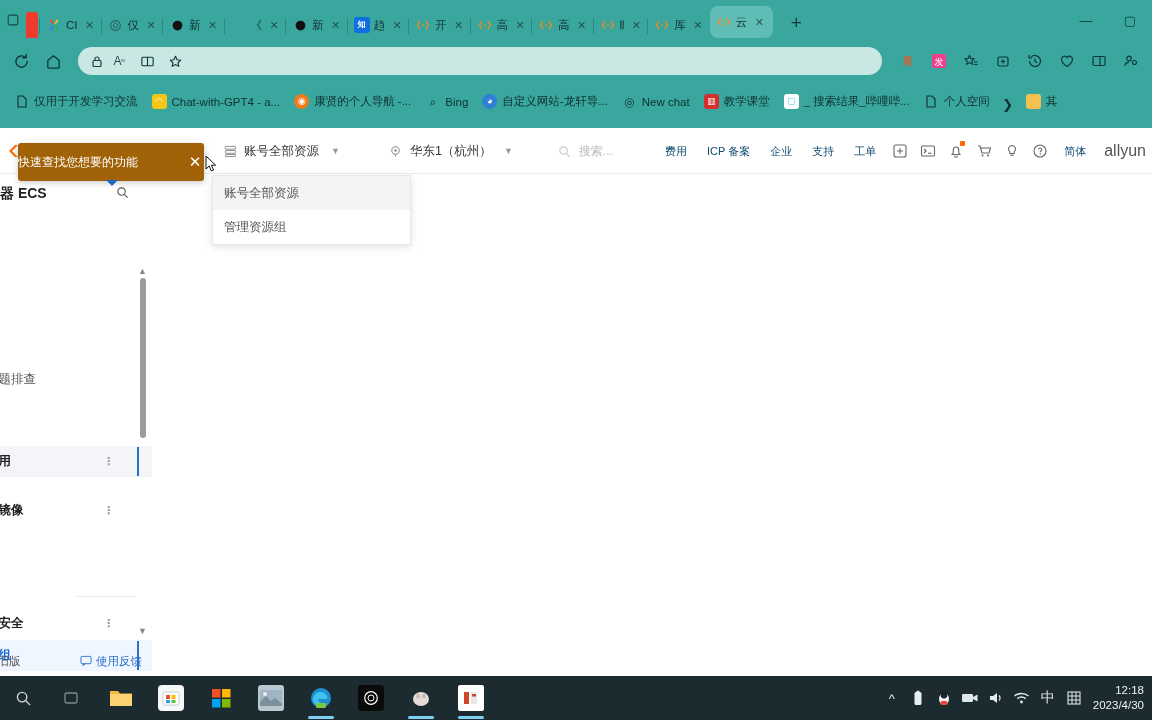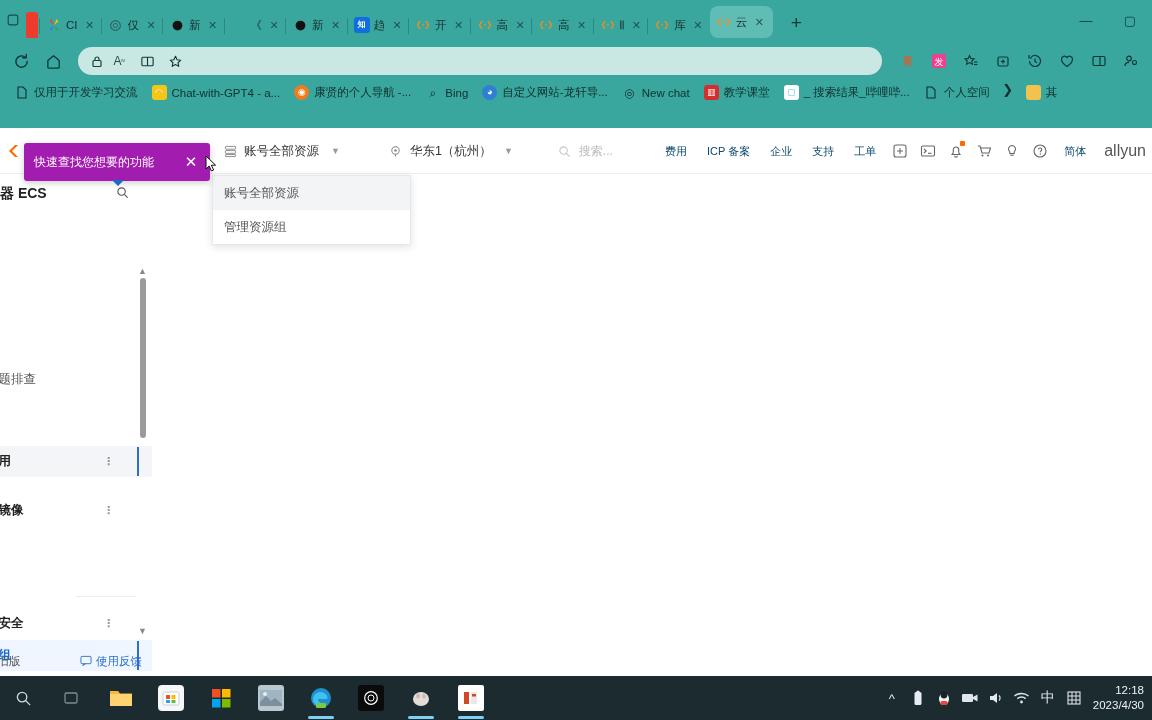--- a/index.html
+++ b/index.html
@@ -82,21 +82,21 @@
     margin-left:12px;flex:1 1 auto;
   }
   .url b{color:#10302e;font-weight:700;}
   .url .dim{color:#5b807d;}
   .omni-right{display:flex;align-items:center;gap:2px;}
   .omni-right .tb-icon{width:26px;height:26px;}
 
   
   .bookmarks{
     position:absolute;top:82px;left:0;width:1152px;height:30px;
-    display:flex;align-items:flex-start;padding:0 8px;box-sizing:border-box;gap:2px;
+    display:flex;align-items:flex-end;padding:0 8px;box-sizing:border-box;gap:2px;
   }
   .bm{
     display:flex;align-items:center;gap:5px;padding:3px 6px;border-radius:4px;
     white-space:nowrap;flex:0 0 auto;
   }
   .bm-ico{
     width:15px;height:15px;flex:0 0 15px;border-radius:3px;
     display:flex;align-items:center;justify-content:center;font-size:9px;color:#fff;line-height:1;
     overflow:hidden;
   }
@@ -136,23 +136,23 @@
   }
   .hdr-user{font-size:16px;color:#555;padding-left:8px;padding-right:2px;white-space:nowrap;}
 
   
   .console-header:after{
     content:"";position:absolute;left:0;bottom:0;width:1152px;height:1px;background:#eceef1;
   }
 
   
   .tooltip{
-    position:absolute;left:24px;top:15px;width:186px;height:38px;
-    background:#a21caf;border-radius:3px;
-    display:flex;align-items:center;padding:0 10px;box-sizing:border-box;
+    position:absolute;left:18px;top:15px;width:186px;height:38px;
+    background:#a16207;border-radius:3px;
+    display:flex;align-items:center;padding:0 0;box-sizing:border-box;
     box-shadow:0 2px 6px rgba(0,0,0,.2);
     z-index:40;
   }
   .tooltip .tip-text{font-size:12px;color:#fff;flex:1 1 auto;white-space:nowrap;}
   .tooltip .tip-close{font-size:15px;color:#fff;width:18px;text-align:center;}
   .tooltip:after{
     content:"";position:absolute;left:88px;bottom:-5px;width:0;height:0;
     border-left:6px solid transparent;border-right:6px solid transparent;border-top:6px solid #1b6ac9;
   }
   .cursor{

